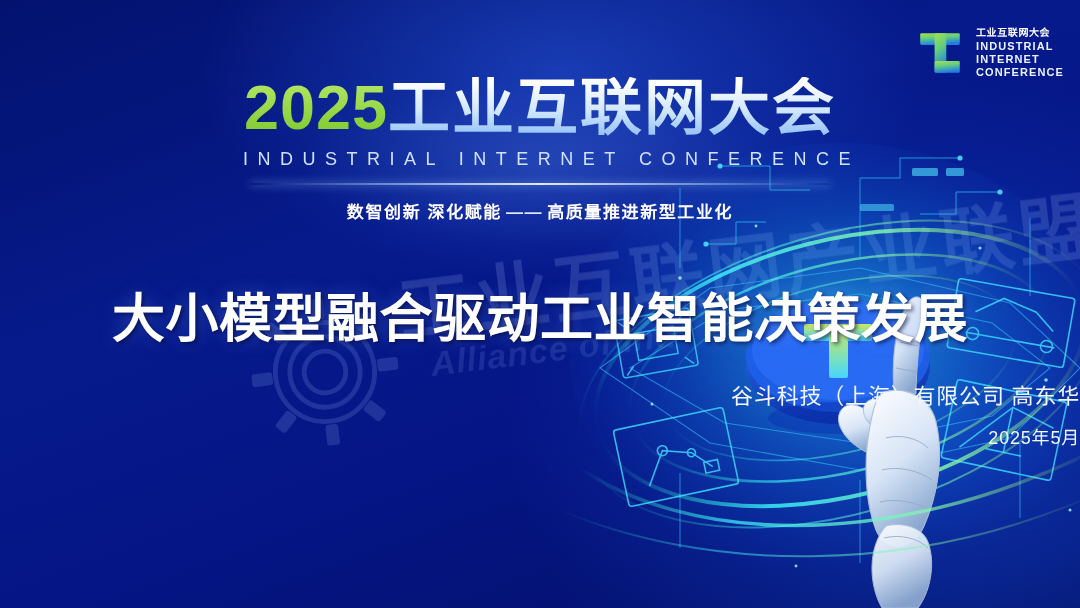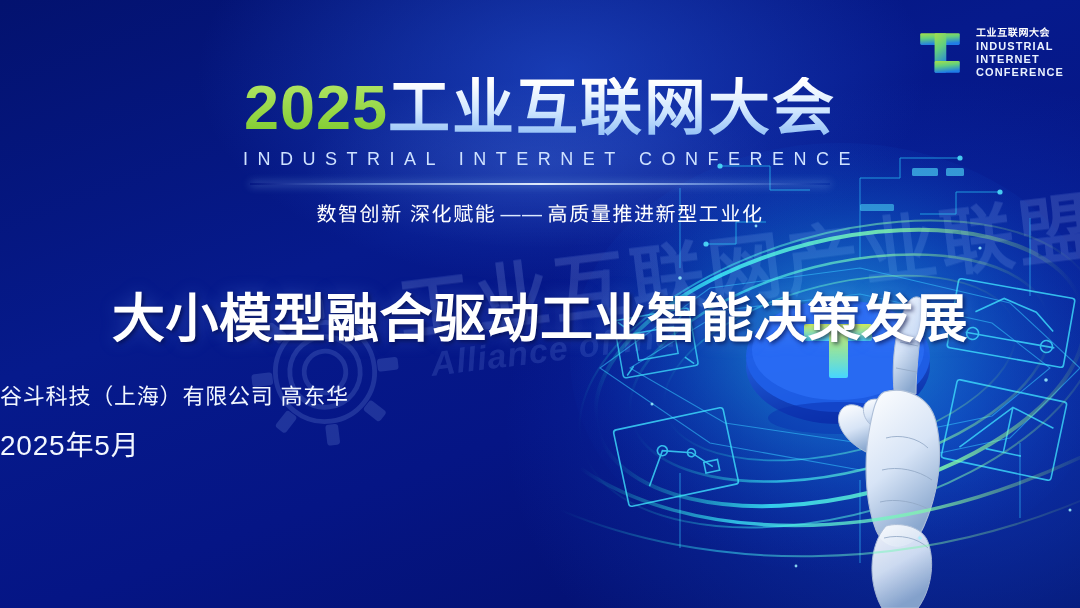--- a/index.html
+++ b/index.html
@@ -113,21 +113,21 @@
     background:linear-gradient(90deg,
         rgba(140,190,255,0) 0%,
         rgba(170,210,255,.55) 22%,
         rgba(235,245,255,.95) 50%,
         rgba(170,210,255,.55) 78%,
         rgba(140,190,255,0) 100%);
     box-shadow:0 0 9px rgba(160,210,255,.75);
   }
   .slogan{
     margin-top:13px;
-    font-size:20px; font-weight:400;
+    font-size:17px; font-weight:700;
     letter-spacing:1.6px;
     color:#ffffff;
   }
   .slogan .dash{
     color:#dce9ff;
     padding:0 4px;
   }
 
   
   .main-title{
@@ -138,29 +138,29 @@
     letter-spacing:.5px;
     color:#ffffff;
     text-shadow:
        2px 2px 4px rgba(0,8,60,.65),
        0 0 18px rgba(120,170,255,.30);
   }
 
   
   .presenter{
     position:absolute; left:0; right:0; top:378px;
-    text-align:left;
+    text-align:right;
     color:#f2f7ff;
   }
   .presenter .org{
     font-size:22px; font-weight:400; letter-spacing:.8px;
     margin-bottom:13px;
   }
   .presenter .date{
-    font-size:28px; font-weight:400; letter-spacing:.8px;
+    font-size:18px; font-weight:400; letter-spacing:.8px;
   }
 
   
   .tech-art{
     position:absolute;
     right:-40px; bottom:-30px;
     width:560px; height:520px;
     pointer-events:none;
   }
 </style>

